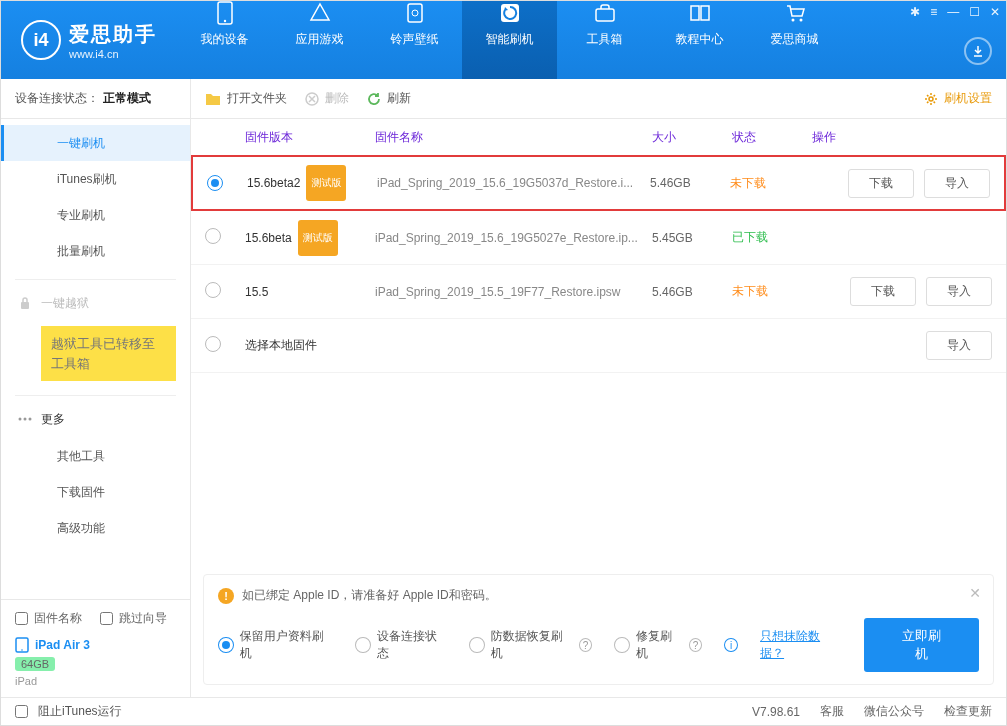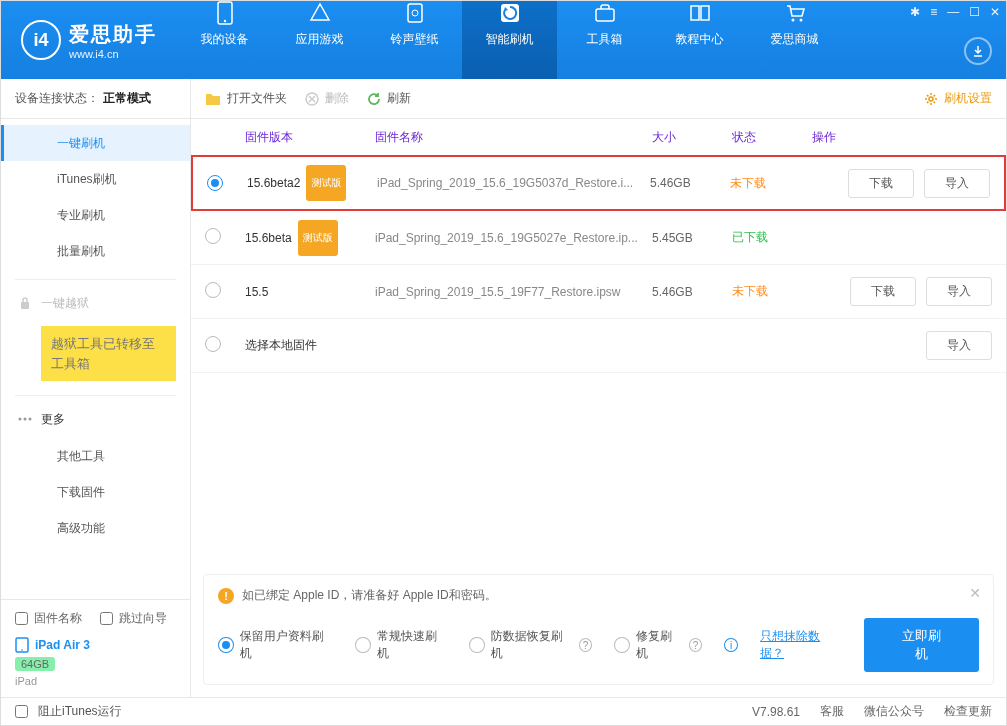--- a/index.html
+++ b/index.html
@@ -330,21 +330,21 @@
         <span>如已绑定 Apple ID，请准备好 Apple ID和密码。</span>
         <span class="close-x">✕</span>
       </div>
       <div class="info-bottom">
         <label class="opt">
             <span class="radio on"></span>
             <span>保留用户资料刷机</span>
           </label>
         <label class="opt">
             <span class="radio"></span>
-            <span>常规快速刷机</span>
+            <span>设备连接状态</span>
           </label>
         <label class="opt">
             <span class="radio"></span>
             <span>防数据恢复刷机</span>
             <span class="help">?</span>
           </label>
         <label class="opt">
             <span class="radio"></span>
             <span>修复刷机</span>
             <span class="help">?</span>

